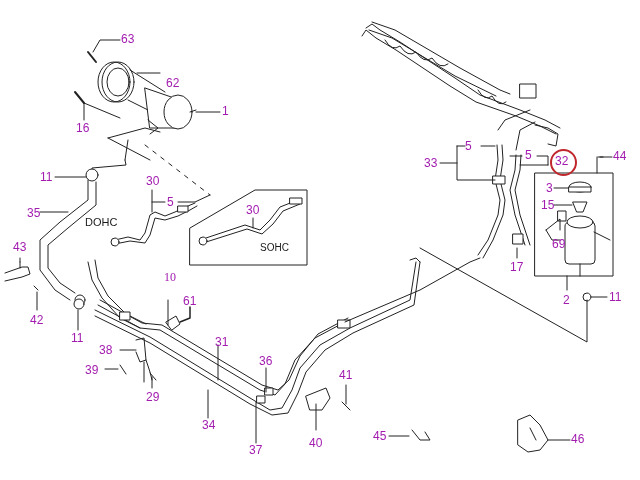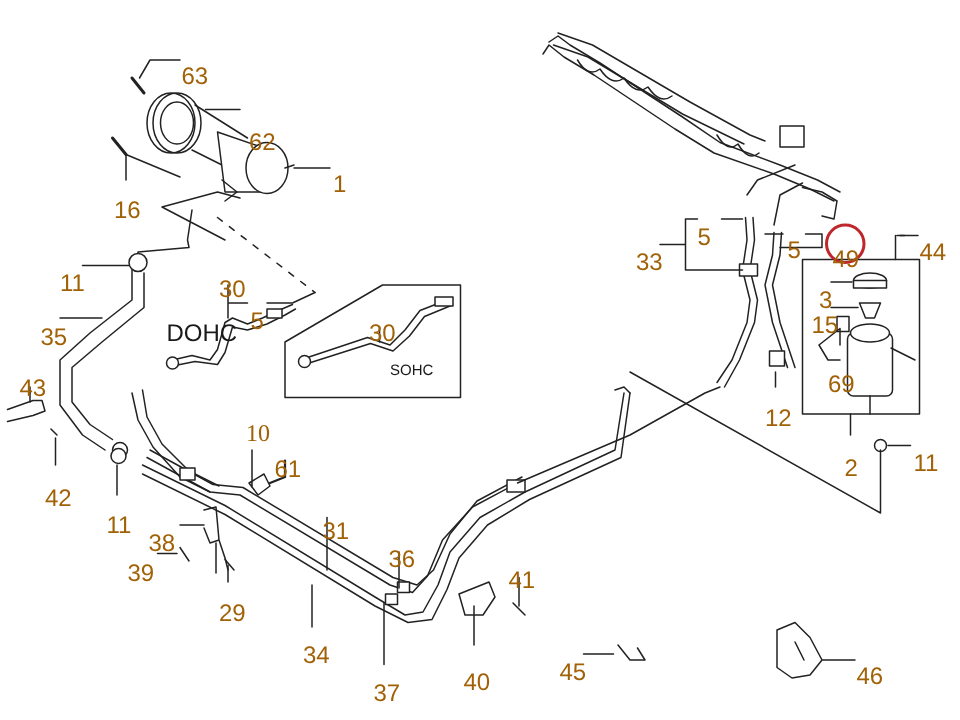--- a/index.html
+++ b/index.html
@@ -1,19 +1,19 @@
 <!DOCTYPE html>
 <html><head>
 <meta charset="utf-8">
 <style>
   html, body { margin:0; padding:0; background:#ffffff; }
   body { width:640px; height:480px; overflow:hidden; position:relative; font-family:"Liberation Sans", sans-serif; }
   #stage { position:absolute; left:0; top:0; width:640px; height:480px; }
   svg { position:absolute; left:0; top:0; }
-  .lbl { position:absolute; font-size:16px; color:#a16207; line-height:13px; white-space:nowrap;margin-top:12px; }
+  .lbl { position:absolute; font-size:12px; color:#a21caf; line-height:13px; white-space:nowrap; }
   .var { position:absolute; font-size:12px; color:#1a1a1a; line-height:13px; white-space:nowrap; }
   .wm { position:absolute; left:168px; top:211px; font-size:50px; font-weight:bold; font-style:italic;
         color:#c5def0; letter-spacing:1px; opacity:0.85; white-space:nowrap; line-height:50px; }
   .circle { position:absolute; width:23px; height:23px; border:2px solid #c0272d; border-radius:50%; left:550px; top:149px; }
 </style>
 </head>
 <body>
 
 <div id="stage">
   <svg width="640" height="480" viewBox="0 0 640 480" fill="none" stroke="#222" stroke-width="1" stroke-linecap="round" stroke-linejoin="round">
@@ -172,24 +172,24 @@
   <span class="lbl" style="left:202px;top:419px;">34</span>
   <span class="lbl" style="left:259px;top:355px;">36</span>
   <span class="lbl" style="left:249px;top:444px;">37</span>
   <span class="lbl" style="left:309px;top:437px;">40</span>
   <span class="lbl" style="left:339px;top:369px;">41</span>
   <span class="lbl" style="left:373px;top:430px;">45</span>
   <span class="lbl" style="left:571px;top:433px;">46</span>
   <span class="lbl" style="left:424px;top:157px;">33</span>
   <span class="lbl" style="left:465px;top:140px;">5</span>
   <span class="lbl" style="left:525px;top:149px;">5</span>
-  <span class="lbl" style="left:555px;top:155px;">49</span>
+  <span class="lbl" style="left:555px;top:155px;">32</span>
   <span class="lbl" style="left:613px;top:150px;">44</span>
   <span class="lbl" style="left:546px;top:182px;">3</span>
   <span class="lbl" style="left:541px;top:199px;">15</span>
   <span class="lbl" style="left:552px;top:238px;">69</span>
-  <span class="lbl" style="left:510px;top:261px;">12</span>
+  <span class="lbl" style="left:510px;top:261px;">17</span>
   <span class="lbl" style="left:563px;top:294px;">2</span>
   <span class="lbl" style="left:609px;top:291px;">11</span>
 
-  <span class="var" style="left:111px;top:216px;font-size:16px;text-align:right;">DOHC</span>
+  <span class="var" style="left:85px;top:216px;font-size:11px;text-align:right;">DOHC</span>
   <span class="var" style="left:260px;top:241px;font-size:10px;">SOHC</span>
 </div>
 
 </body></html>

